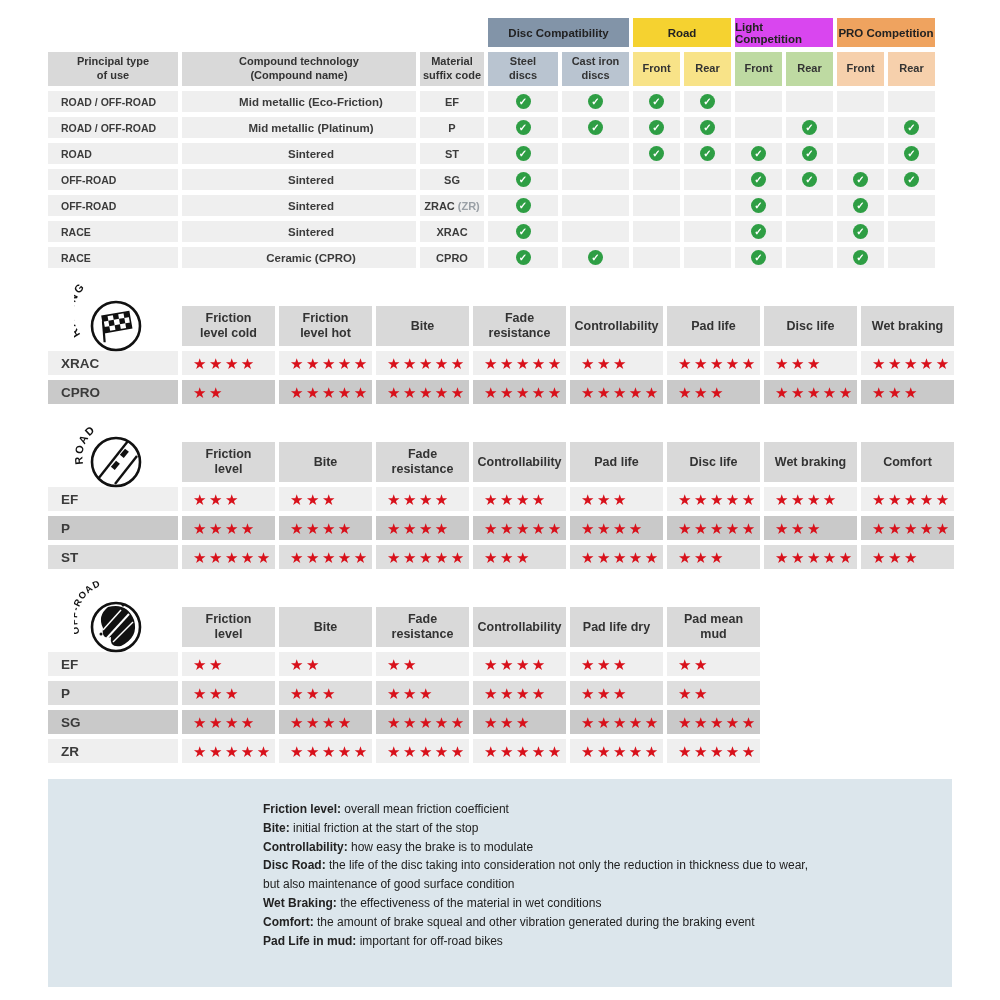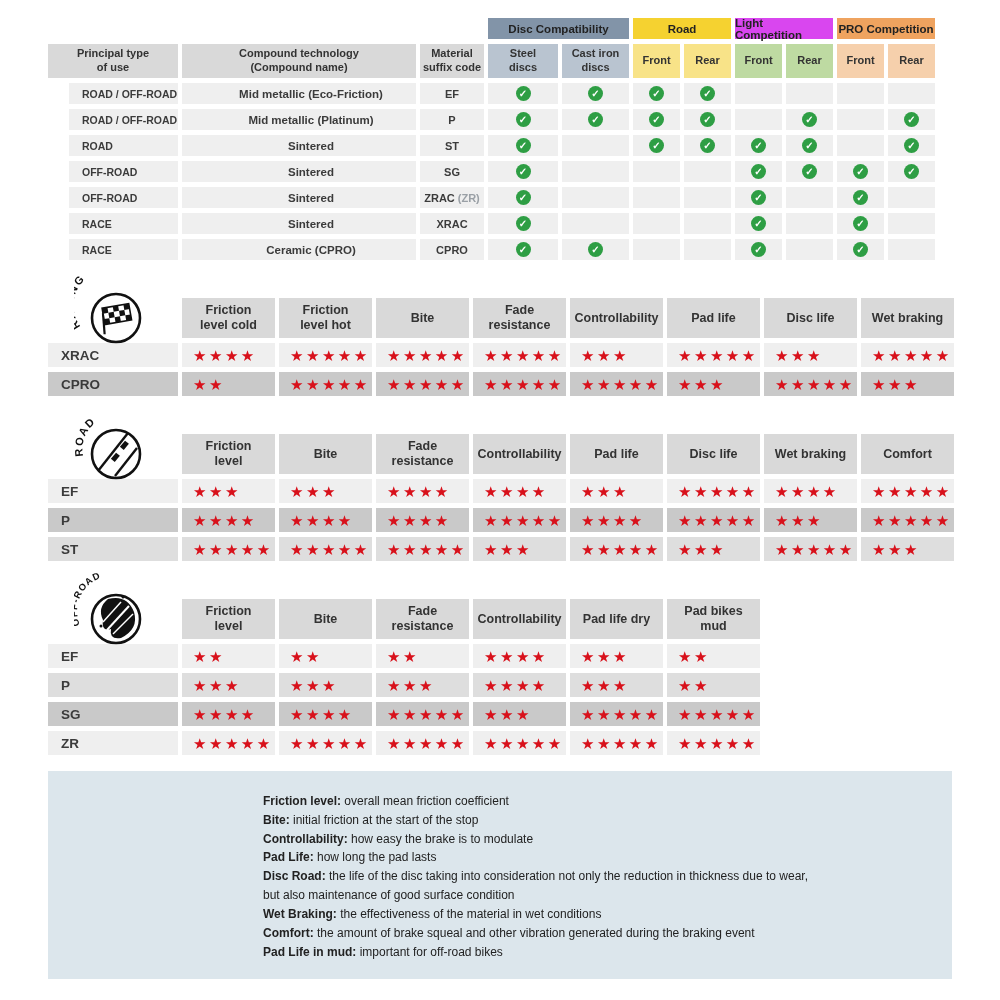--- a/index.html
+++ b/index.html
@@ -9,33 +9,33 @@
     font-family:"Liberation Sans",sans-serif;color:#3b3b3b;
   }
   
   .compat-grid{
     display:grid;
     grid-template-columns:130px 234px 64px 70px 67px 47px 47px 47px 47px 47px 47px;
     gap:5px 4px;width:887px;
   }
   .gfill{grid-column:1/4;}
   .gh{
-    grid-column:span 2;height:21px;display:flex;align-items:center;justify-content:center;
+    grid-column:span 2;height:29px;display:flex;align-items:center;justify-content:center;
     font-size:11.5px;font-weight:bold;color:#222;
   }
   .sh{
     height:34px;display:flex;align-items:center;justify-content:center;text-align:center;
     font-size:11px;font-weight:bold;line-height:1.25;white-space:pre-line;color:#333;
   }
   .mainh{background:#d9d9d9;}
   .cell{
     height:21px;background:#efefef;display:flex;align-items:center;justify-content:center;
     font-size:11px;font-weight:bold;
   }
-  .use{justify-content:flex-start;padding-left:13px;font-size:10.5px;box-sizing:border-box;margin-left:21px;}
+  .use{justify-content:flex-start;padding-left:13px;font-size:10.5px;box-sizing:border-box;}
   .comp{font-size:11.5px;padding-left:24px;}
   .note{color:#9aa0a6;margin-left:3px;}
   .check{
     width:15px;height:15px;border-radius:50%;color:#fff;font-size:10px;font-weight:bold;
     display:flex;align-items:center;justify-content:center;line-height:1;
   }
   
   .section{position:relative;margin-top:38px;}
   .section .icon{position:absolute;left:26px;top:-26px;width:76px;height:76px;}
   .arctext{font-size:11px;font-weight:bold;letter-spacing:1.5px;fill:#111;}
@@ -419,21 +419,21 @@
       <circle cx="27" cy="53" r="1.5" fill="#111"></circle>
       <circle cx="49" cy="24" r="1.5" fill="#111"></circle>
     </svg>
     <div class="rating-grid" style="grid-template-columns: 130px repeat(6, 93px);">
         <div class="hspacer"></div>
         <div class="rh">Friction level</div>
         <div class="rh">Bite</div>
         <div class="rh">Fade resistance</div>
         <div class="rh">Controllability</div>
         <div class="rh">Pad life dry</div>
-        <div class="rh">Pad bikes mud</div>
+        <div class="rh">Pad mean mud</div>
         <div class="rcell rlabel" style="background: rgb(239, 239, 239);">EF</div>
         <div class="rcell starcell" style="background: rgb(239, 239, 239);">
           <span class="stars" style="color: rgb(216, 17, 27);">★★</span>
         </div>
         <div class="rcell starcell" style="background: rgb(239, 239, 239);">
           <span class="stars" style="color: rgb(216, 17, 27);">★★</span>
         </div>
         <div class="rcell starcell" style="background: rgb(239, 239, 239);">
           <span class="stars" style="color: rgb(216, 17, 27);">★★</span>
         </div>
@@ -504,21 +504,20 @@
           <span class="stars" style="color: rgb(216, 17, 27);">★★★★★</span>
         </div>
       </div>
   </section>
 
   <div class="legend" style="background: rgb(220, 230, 236);">
     <div class="legend-items">
         <div class="litem"><span class="lterm">Friction level: </span><span class="ldesc">overall mean friction coefficient</span></div>
         <div class="litem"><span class="lterm">Bite: </span><span class="ldesc">initial friction at the start of the stop</span></div>
         <div class="litem"><span class="lterm">Controllability: </span><span class="ldesc">how easy the brake is to modulate</span></div>
-        <div class="litem"><span class="lterm">Pad Life: </span><span class="ldesc">how long the pad lasts</span></div>
         <div class="litem"><span class="lterm">Disc Road: </span><span class="ldesc">the life of the disc taking into consideration not only the reduction in thickness due to wear,</span></div>
         <div class="litem"><span class="ldesc">but also maintenance of good surface condition</span></div>
         <div class="litem"><span class="lterm">Wet Braking: </span><span class="ldesc">the effectiveness of the material in wet conditions</span></div>
         <div class="litem"><span class="lterm">Comfort: </span><span class="ldesc">the amount of brake squeal and other vibration generated during the braking event</span></div>
         <div class="litem"><span class="lterm">Pad Life in mud: </span><span class="ldesc">important for off-road bikes</span></div>
       </div>
   </div>
 
 </div>
 

